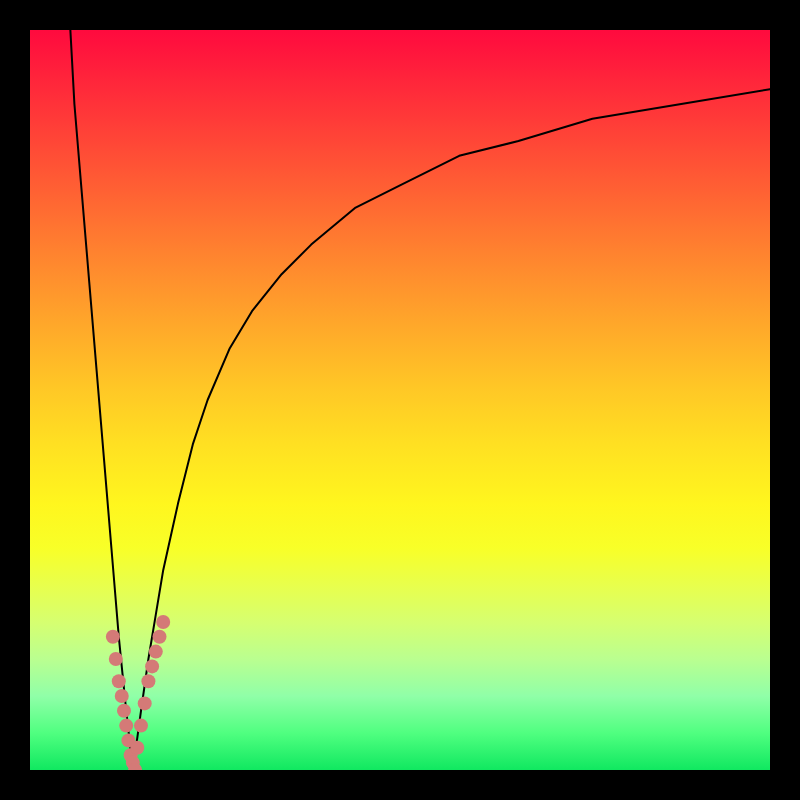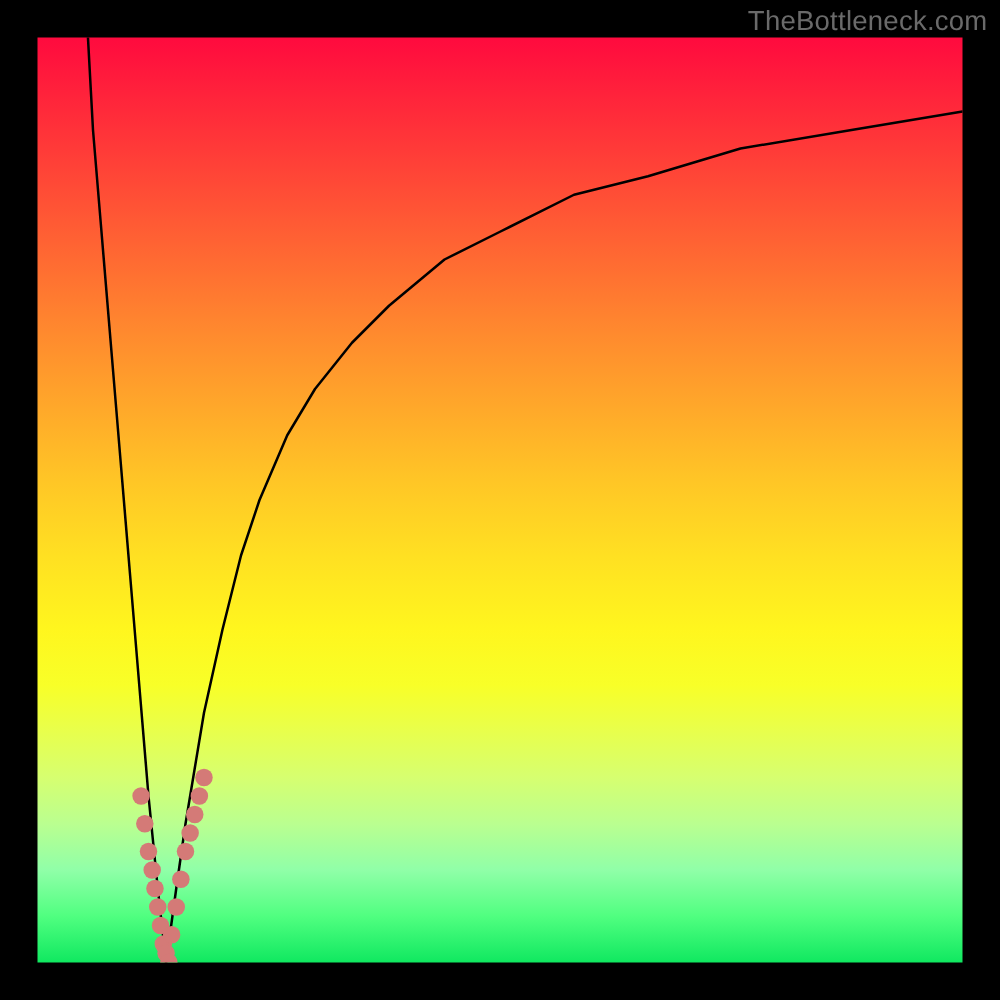--- a/index.html
+++ b/index.html
@@ -59,21 +59,20 @@
     color: #6a6a6a;
     font-weight: 500;
     letter-spacing: 0.2px;
     user-select: none;
   }
 </style>
 </head>
 <body>
 
 <div class="frame">
-  <div class="watermark">TheBottleneck.com</div>
   <div class="plot">
     <svg viewBox="0 0 740 740" preserveAspectRatio="none">
       <g id="curves">
           <path d="M39.96 -7.40 L44.40 74.00 L51.80 162.80 L59.20 251.60 L66.60 340.40 L74.00 429.20 L81.40 518.00 L88.80 606.80 L96.20 680.80 L102.86 740.00" fill="none" stroke="#000000" stroke-width="2" stroke-linecap="round" stroke-linejoin="round"></path>
           <path d="M102.86 740.00 L111.00 680.80 L118.40 629.00 L125.80 584.60 L133.20 540.20 L148.00 473.60 L162.80 414.40 L177.60 370.00 L199.80 318.20 L222.00 281.20 L251.60 244.20 L281.20 214.60 L325.60 177.60 L370.00 155.40 L429.20 125.80 L488.40 111.00 L562.40 88.80 L651.20 74.00 L740.00 59.20" fill="none" stroke="#000000" stroke-width="2" stroke-linecap="round" stroke-linejoin="round"></path>
         </g>
       <g id="dots">
           <circle cx="82.88" cy="606.80" r="7" fill="#d47a77"></circle>
           <circle cx="85.84" cy="629.00" r="7" fill="#d47a77"></circle>
           <circle cx="88.80" cy="651.20" r="7" fill="#d47a77"></circle>

